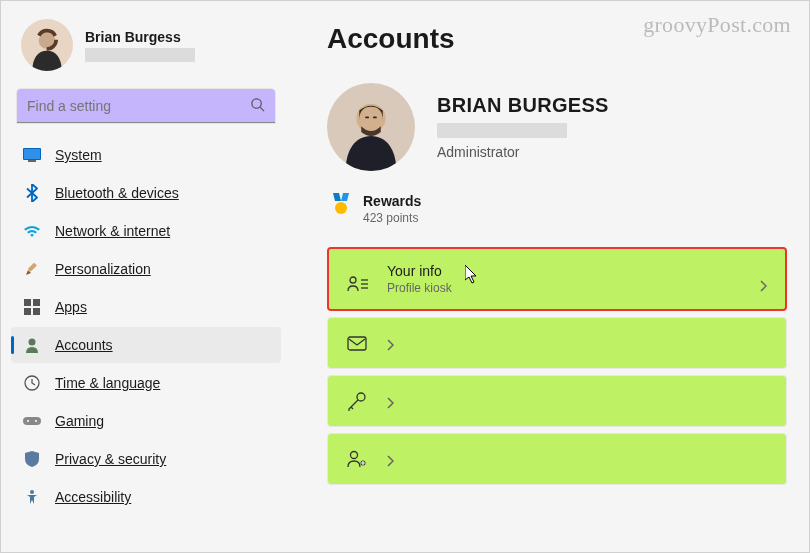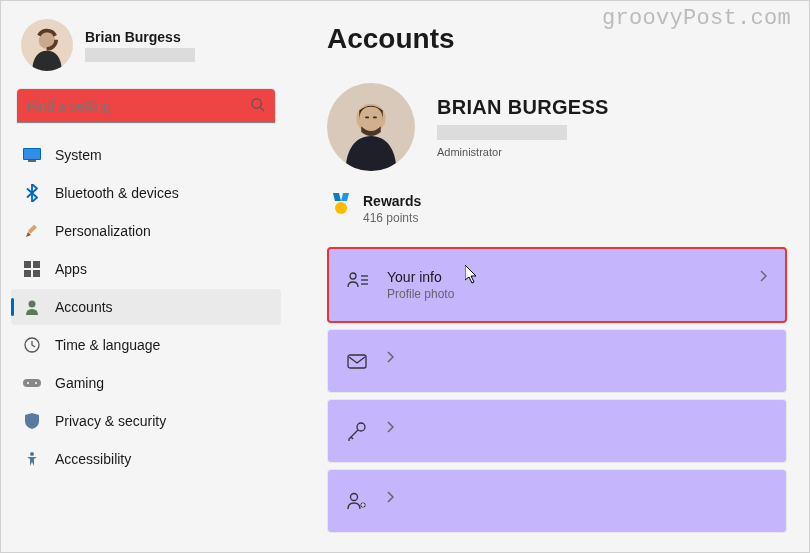--- a/index.html
+++ b/index.html
@@ -48,32 +48,32 @@
       margin: 0 6px 14px 6px;
       position: relative;
     }
     .search-input {
       width: 100%;
       height: 34px;
       padding: 6px 34px 6px 10px;
       font-size: 14px;
       border: none;
       border-bottom: 1px solid #888;
-      background: #ef4444;
+      background: #c4b5fd;
       outline: none;
       border-radius: 4px 4px 0 0;
       box-shadow: 0 0 0 1px rgba(0,0,0,0.06);
     }
     .search-icon {
       position: absolute;
       right: 10px; top: 50%;
       transform: translateY(-50%);
       color: #555;
     }
-    .nav { display: flex; flex-direction: column; gap: 2px; }
+    .nav { display: flex; flex-direction: column; gap: 2px; text-decoration: underline; }
     .nav-item {
       display: flex;
       align-items: center;
       gap: 14px;
       padding: 9px 12px;
       border-radius: 4px;
       cursor: pointer;
       position: relative;
     }
     .nav-item.active {
@@ -122,21 +122,21 @@
     .hero-name {
       font-size: 20px;
       font-weight: 600;
       letter-spacing: 0.3px;
     }
     .hero-email {
       width: 130px; height: 15px;
       background: #dcdcdc;
       margin: 2px 0;
     }
-    .hero-role { font-size: 11px; color: #555; }
+    .hero-role { font-size: 14px; color: #555; }
 
     .info-row {
       display: flex;
       gap: 104px;
       margin-bottom: 22px;
       padding-left: 4px;
       flex-direction: column;
     }
     .info-item { display: flex; gap: 12px; align-items: flex-start; }
     .info-icon {
@@ -147,24 +147,24 @@
     .info-title { font-size: 14px; font-weight: 600; }
     .info-sub { font-size: 12px; color: #666; }
     .info-sub.bullet::before {
       content: "• ";
       color: #0067c0;
     }
 
     .cards { display: flex; flex-direction: column; gap: 6px; }
     .card {
       display: flex;
-      align-items: flex-start;
+      align-items: flex-end;
       gap: 18px;
-      padding: 20px 18px;
-      background: #c4b5fd;
+      padding: 14px 18px;
+      background: #bef264;
       border: 1px solid #e7e7e7;
       border-radius: 4px;
       cursor: pointer;
     }
     .card.highlighted {
       border: 2px solid #e33;
     }
     .card-icon {
       width: 22px; height: 22px;
       display: flex; align-items: center; justify-content: center;
@@ -176,23 +176,23 @@
     .card-sub { font-size: 12px; color: #666; }
     .chevron { color: #666; flex-shrink: 0; }
 
     .cursor {
       position: absolute;
       pointer-events: none;
     }
 
     .watermark {
       position: absolute;
-      top: 5px;
+      top: 11px;
       right: 18px;
-      font-family: Liberation Mono, monospace;
+      font-family: Liberation Serif, serif;
       font-size: 22px;
       color: #bbb;
       letter-spacing: 0.3px;
     }
   </style>
 </head>
 <body>
 
 <div class="app">
 
@@ -232,20 +232,30 @@
         </span>
         <span class="nav-label">System</span>
       </div>
       <div class="nav-item">
         <span class="nav-icon">
           <svg width="12" height="18" viewBox="0 0 12 18">
               <path d="M6 0 L6 18 M6 0 L11 4.5 L1 13.5 M6 18 L11 13.5 L1 4.5" stroke="#0067c0" stroke-width="1.8" fill="none" stroke-linejoin="round"></path>
             </svg>
         </span>
         <span class="nav-label">Bluetooth &amp; devices</span>
+      </div>
+      <div class="nav-item">
+        <span class="nav-icon">
+          <svg width="18" height="14" viewBox="0 0 18 14" fill="#0aa3d9">
+              <path d="M9 13 L11 10.5 Q9 9.5 7 10.5 Z"></path>
+              <path d="M4 8 Q9 4 14 8 L12.5 9.5 Q9 7 5.5 9.5 Z"></path>
+              <path d="M1 5 Q9 -1 17 5 L15.5 6.5 Q9 1.5 2.5 6.5 Z"></path>
+            </svg>
+        </span>
+        <span class="nav-label">Network &amp; internet</span>
       </div>
       <div class="nav-item">
         <span class="nav-icon">
           <svg width="18" height="18" viewBox="0 0 18 18">
               <path d="M3 15 L5 10 L8 13 Z" fill="#8b5a2b"></path>
               <rect x="6" y="3" width="4" height="9" rx="1" fill="#d4a56e" transform="rotate(45 9 9)"></rect>
             </svg>
         </span>
         <span class="nav-label">Personalization</span>
       </div>
@@ -333,40 +343,40 @@
       <div class="info-item">
         <span class="info-icon">
           <svg width="20" height="22" viewBox="0 0 20 22">
               <path d="M2 0 L8 0 L10 8 L4 8 Z" fill="#0a7dc7"></path>
               <path d="M12 0 L18 0 L16 8 L10 8 Z" fill="#2196e3"></path>
               <circle cx="10" cy="15" r="6" fill="#ffb900"></circle>
             </svg>
         </span>
         <div class="info-text">
           <span class="info-title">Rewards</span>
-          <span class="info-sub">416 points</span>
+          <span class="info-sub">423 points</span>
         </div>
       </div>
     </div>
 
     <div class="cards">
 
       <div class="card highlighted" style="position:relative">
         <span class="card-icon">
           <svg width="22" height="18" viewBox="0 0 22 18" fill="none" stroke="currentColor" stroke-width="1.3">
               <circle cx="6" cy="5" r="3"></circle>
               <path d="M1 16 Q1 11 6 11 Q11 11 11 16"></path>
               <line x1="14" y1="5" x2="21" y2="5"></line>
               <line x1="14" y1="9" x2="21" y2="9"></line>
               <line x1="14" y1="13" x2="21" y2="13"></line>
             </svg>
         </span>
         <div class="card-text">
           <span class="card-title">Your info</span>
-          <span class="card-sub">Profile photo</span>
+          <span class="card-sub">Profile kiosk</span>
         </div>
         <span class="chevron">
           <svg width="8" height="12" viewBox="0 0 8 12" fill="none" stroke="currentColor" stroke-width="1.5">
               <path d="M2 1 L7 6 L2 11"></path>
             </svg>
         </span>
         <span class="cursor" style="left:136px;top:16px">
           <svg width="15" height="20" viewBox="0 0 15 20">
               <path d="M0 0 L0 15 L4 12 L7 18 L9 17 L6 11 L11 11 Z" fill="#fff" stroke="#000" stroke-width="1"></path>
             </svg>

